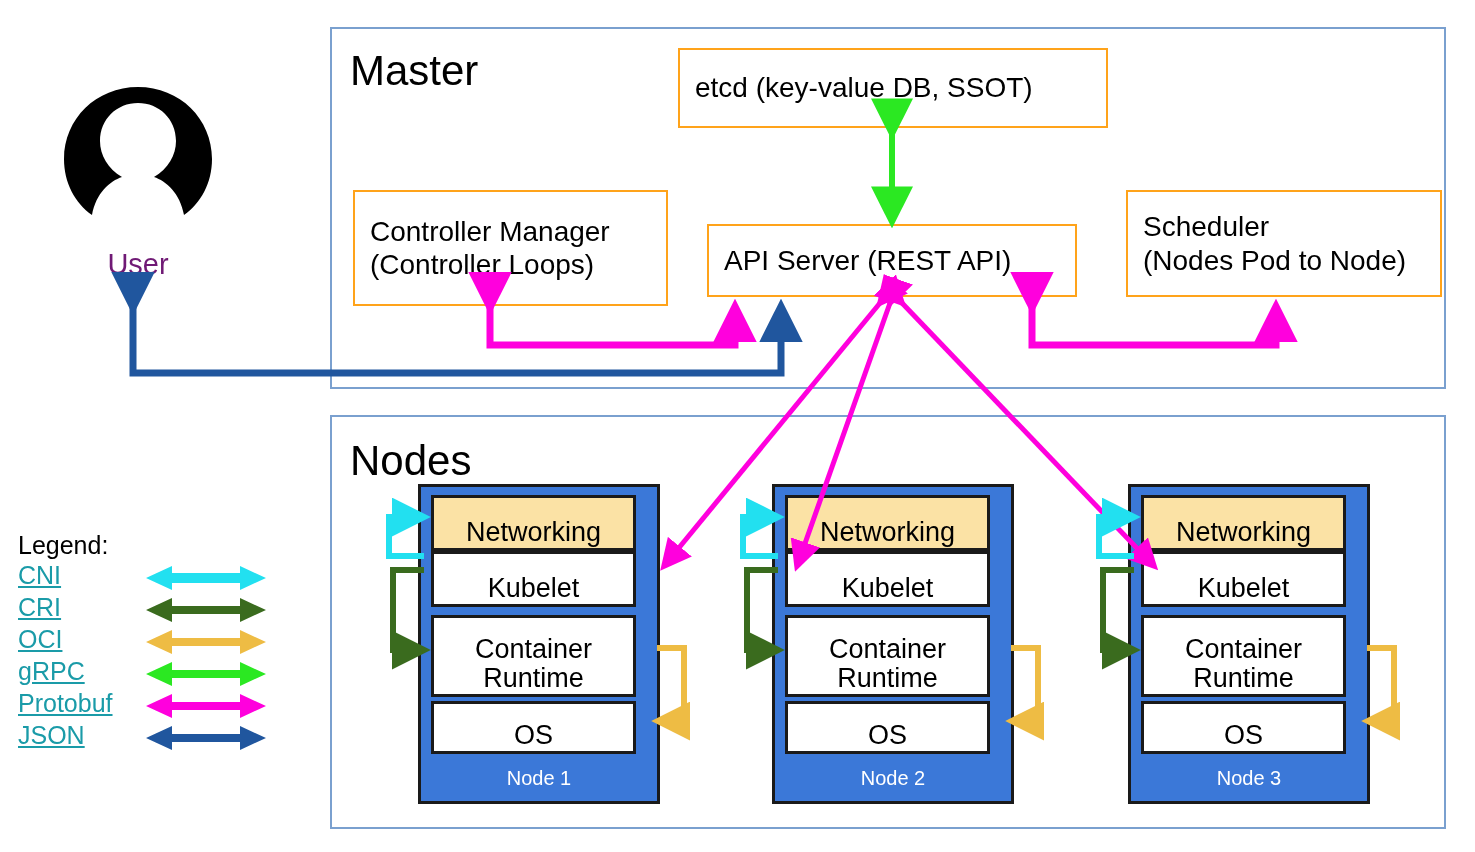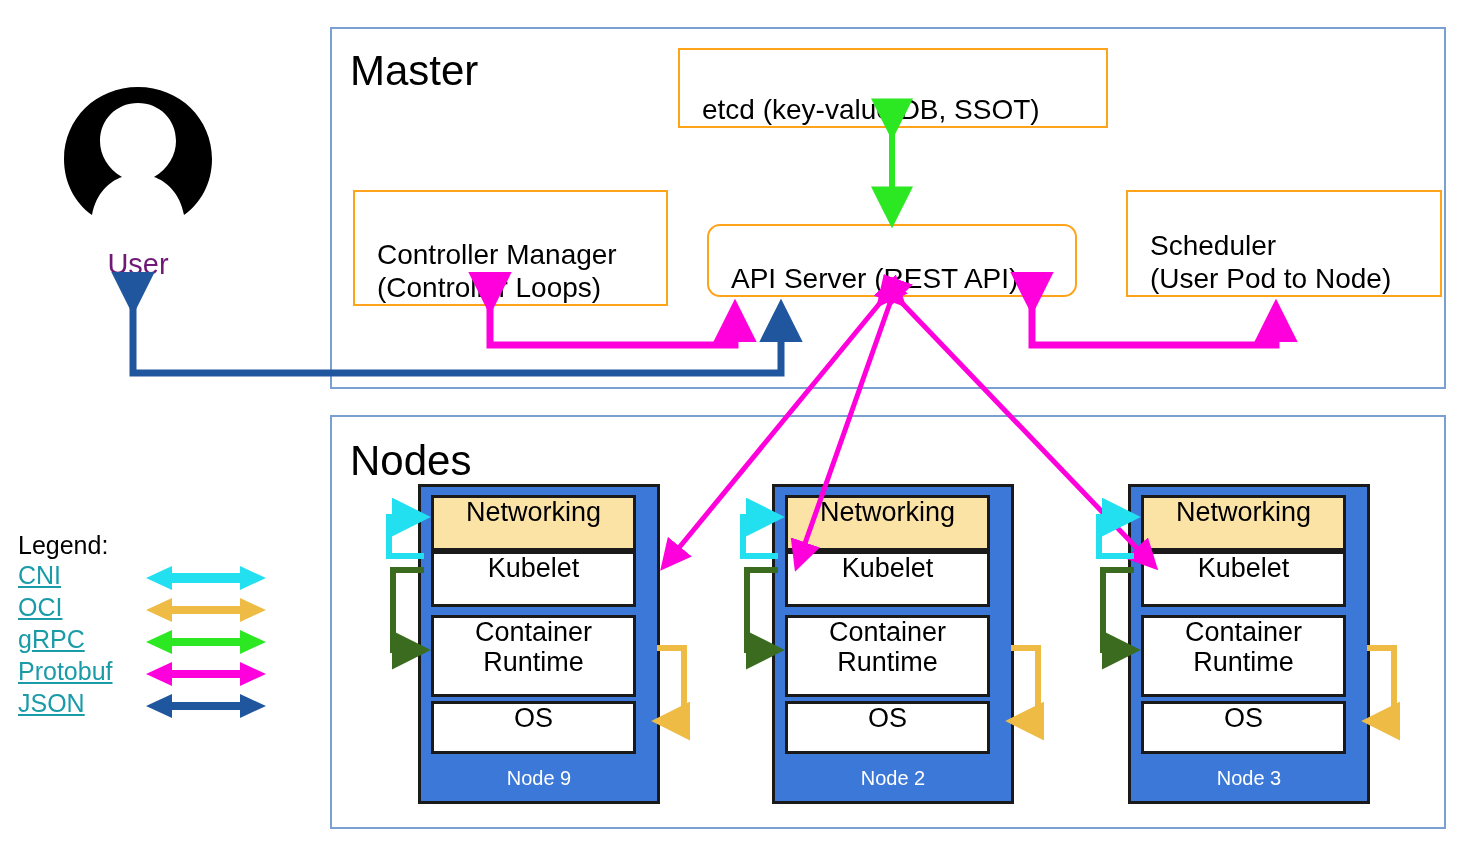--- a/index.html
+++ b/index.html
@@ -24,42 +24,42 @@
     white-space: nowrap;
     line-height: 1;
   }
 
   
   .mbox {
     position: absolute;
     border: 2px solid #FFA31A;
     background: #ffffff;
     display: flex;
-    align-items: flex-end;
-    padding-left: 22px;
+    align-items: center;
+    padding-left: 15px;
     font-size: 28px;
     color: #000000;
     line-height: 1.18;
     white-space: pre-line;
   }
 
   
   .node {
     position: absolute;
     background: #3B78D8;
     border: 3px solid #1a1a1a;
   }
   .node-row {
     position: absolute;
     left: 10px;
     right: 21px;
     border: 3px solid #1a1a1a;
     background: #ffffff;
     display: flex;
-    align-items: flex-start;
+    align-items: flex-end;
     justify-content: center;
     text-align: center;
     font-size: 27px;
     color: #000000;
     line-height: 1.1;
     white-space: pre-line;
   }
   .node-row.networking { background: #FBE2A5; }
   .node-label {
     position: absolute;
@@ -113,47 +113,47 @@
 
   <div class="mbox" style="left:678px; top:48px; width:430px; height:80px;">
     <span>etcd (key-value DB, SSOT)</span>
   </div>
 
   <div class="mbox" style="left:353px; top:190px; width:315px; height:116px;">
     <span>Controller Manager
 (Controller Loops)</span>
   </div>
 
-  <div class="mbox" style="left:707px; top:224px; width:370px; height:73px;border-radius:13px;">
+  <div class="mbox" style="left:707px; top:224px; width:370px; height:73px;">
     <span>API Server (REST API)</span>
   </div>
 
   <div class="mbox" style="left:1126px; top:190px; width:316px; height:107px;">
     <span>Scheduler
-(User Pod to Node)</span>
+(Nodes Pod to Node)</span>
   </div>
 
   <div class="group-frame" style="left:330px; top:415px; width:1116px; height:414px;"></div>
   <div class="group-title" style="left:350px; top:440px;">Nodes</div>
 
   <div class="node" style="left:418px; top:484px; width:242px; height:320px;">
     <div class="node-row networking" style="top:8px; height:56px;">
       <span>Networking</span>
     </div>
     <div class="node-row" style="top:64px; height:56px;">
       <span>Kubelet</span>
     </div>
     <div class="node-row" style="top:128px; height:82px;">
       <span>Container
 Runtime</span>
     </div>
     <div class="node-row" style="top:214px; height:53px;">
       <span>OS</span>
     </div>
-    <div class="node-label" style="top:280px;">Node 9</div>
+    <div class="node-label" style="top:280px;">Node 1</div>
   </div>
 
   <div class="node" style="left:772px; top:484px; width:242px; height:320px;">
     <div class="node-row networking" style="top:8px; height:56px;">
       <span>Networking</span>
     </div>
     <div class="node-row" style="top:64px; height:56px;">
       <span>Kubelet</span>
     </div>
     <div class="node-row" style="top:128px; height:82px;">
@@ -186,20 +186,26 @@
   <div id="legend">
     <div class="legend-title">Legend:</div>
 
     <div class="legend-row">
       <span class="legend-link">CNI</span>
       <svg class="legend-arrow" width="120" height="24" viewBox="0 0 120 24">
         <path d="M0 12 L26 0 L26 7 L94 7 L94 0 L120 12 L94 24 L94 17 L26 17 L26 24 Z" fill="#22E0F0"></path>
       </svg>
     </div>
 
+    <div class="legend-row">
+      <span class="legend-link">CRI</span>
+      <svg class="legend-arrow" width="120" height="24" viewBox="0 0 120 24">
+        <path d="M0 12 L26 0 L26 8 L94 8 L94 0 L120 12 L94 24 L94 16 L26 16 L26 24 Z" fill="#3A6B1E"></path>
+      </svg>
+    </div>
 
     <div class="legend-row">
       <span class="legend-link">OCI</span>
       <svg class="legend-arrow" width="120" height="24" viewBox="0 0 120 24">
         <path d="M0 12 L26 0 L26 8 L94 8 L94 0 L120 12 L94 24 L94 16 L26 16 L26 24 Z" fill="#EEBC44"></path>
       </svg>
     </div>
 
     <div class="legend-row">
       <span class="legend-link">gRPC</span>

